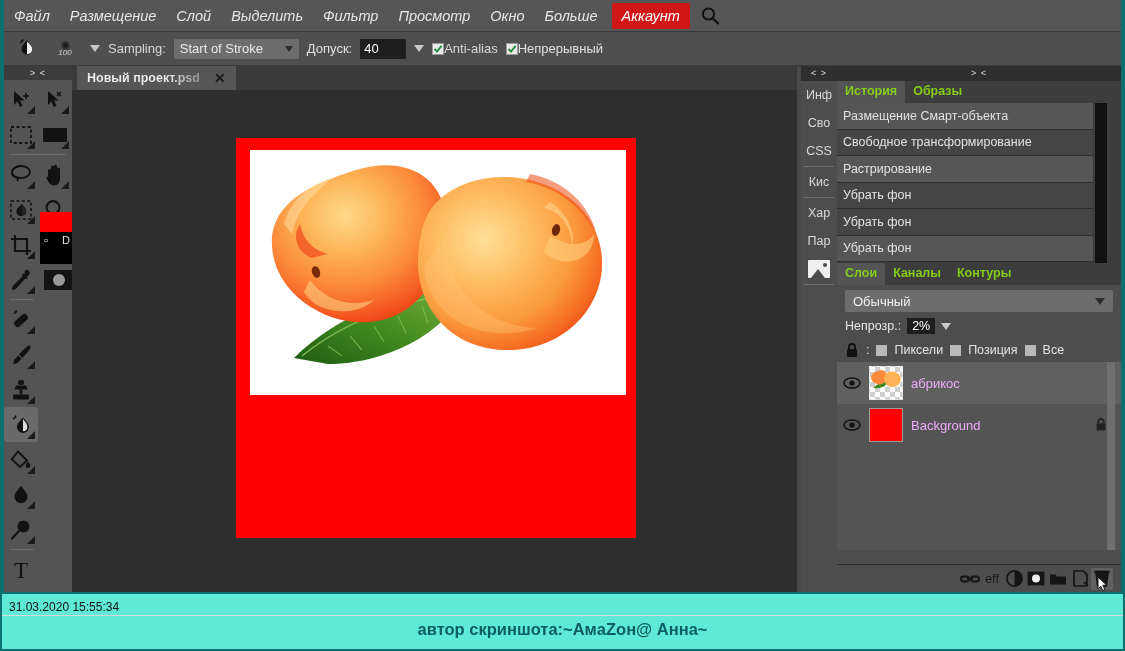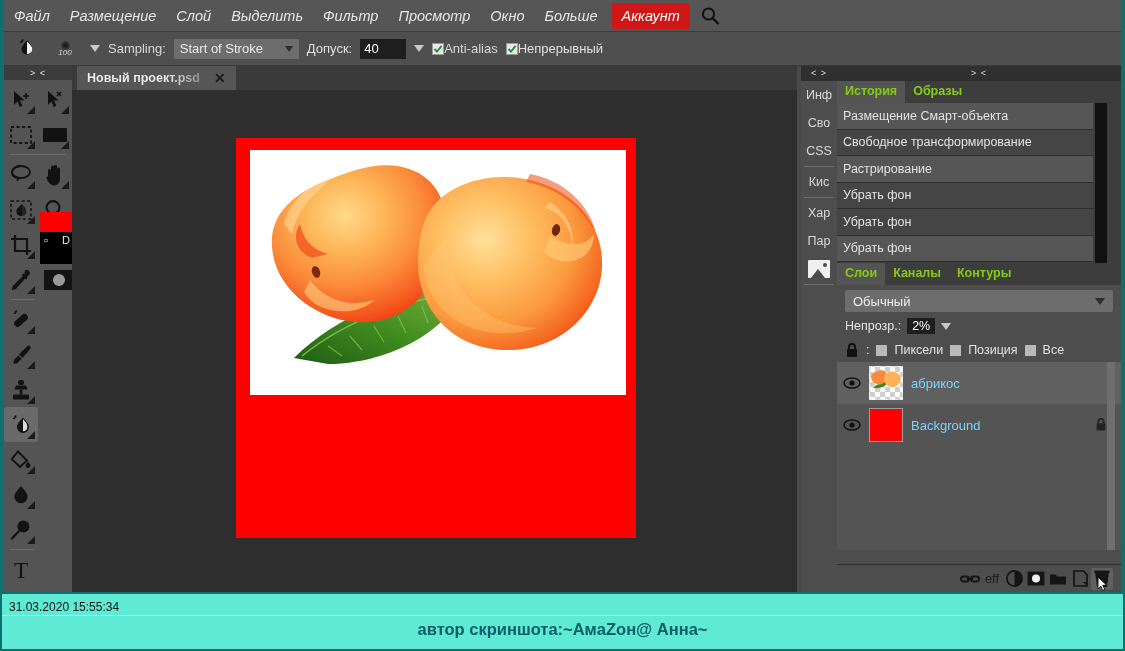--- a/index.html
+++ b/index.html
@@ -238,21 +238,21 @@
     padding-left:6px; position:relative;
   }
   .layer-row.sel { background:#606060; }
   .layer-eye { width:18px; display:flex; justify-content:center; }
   .layer-thumb {
     width:34px; height:34px; background:#ffffff;
     border:1px solid #9e9e9e; position:relative; overflow:hidden;
   }
   .layer-thumb.dashed { border:1px dashed #e8e8e8; background:
       repeating-conic-gradient(#cfcfcf 0% 25%, #ffffff 0% 50%) 0 0/10px 10px; }
-  .layer-name { font-size:13px; color:#7dd3fc; }
+  .layer-name { font-size:13px; color:#f0abfc; }
   .layer-lock { position:absolute; right:14px; top:13px; }
   #layer-scroll {
     position:absolute; right:6px; top:0; width:8px; height:188px; background:#6f6f6f;
   }
 
   #layer-toolbar {
     position:absolute; left:0; bottom:0; width:284px; height:28px;
     background:#4d4d4d; border-top:1px solid #2f2f2f;
     display:flex; align-items:center; justify-content:flex-end;
     padding-right:8px;

